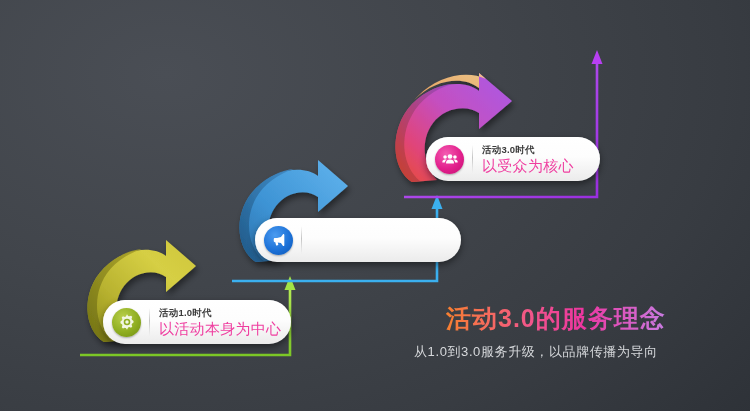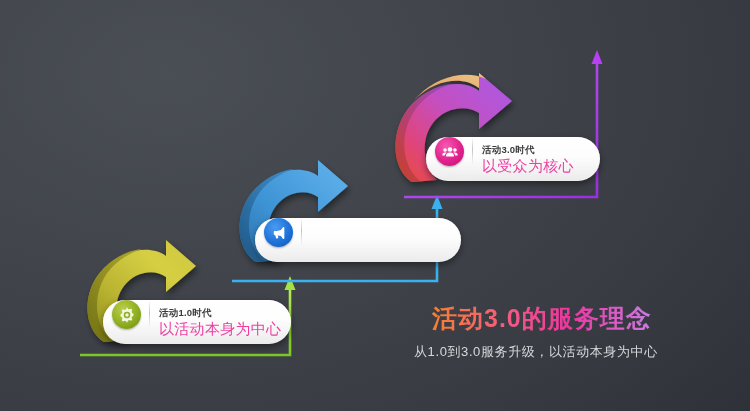--- a/index.html
+++ b/index.html
@@ -15,21 +15,21 @@
   }
   .svg-layer{position:absolute;left:0;top:0;width:750px;height:411px;}
 
   
   .card{
     position:absolute;
     height:44px;
     border-radius:22px;
     background:linear-gradient(180deg,#ffffff 0%,#fdfdfd 45%,#ebebeb 100%);
     box-shadow:0 3px 7px rgba(0,0,0,.45), 0 1px 0 rgba(255,255,255,.6) inset;
-    display:flex;
+    display:flex;align-items:center;
     padding-left:9px;
     box-sizing:border-box;
   }
   .card-icon{
     width:29px;height:29px;border-radius:50%;
     flex:0 0 auto;
     display:flex;align-items:center;justify-content:center;
     box-shadow:0 1px 2px rgba(0,0,0,.3);
   }
   .divider{
@@ -49,21 +49,21 @@
   #card1{left:103px;top:300px;width:188px;}
   #card2{left:255px;top:218px;width:206px;}
   #card3{left:426px;top:137px;width:174px;}
 
   .ic-green{background:radial-gradient(circle at 38% 32%,#b9cf4a 0%,#8fae21 55%,#6f8d12 100%);}
   .ic-blue{background:radial-gradient(circle at 38% 32%,#4a9bf0 0%,#1d72d8 55%,#0b55b4 100%);}
   .ic-pink{background:radial-gradient(circle at 38% 32%,#f45cb2 0%,#e2208c 55%,#c30f72 100%);}
 
   
   #headline{
-    position:absolute;left:432px;top:302px;
+    position:absolute;left:446px;top:302px;
     font-size:25px;font-weight:bold;letter-spacing:1px;
     background:linear-gradient(92deg,#f9802f 0%,#f2568a 38%,#ec36a0 62%,#c87ce2 100%);
     -webkit-background-clip:text;background-clip:text;
     -webkit-text-fill-color:transparent;color:transparent;
     white-space:nowrap;
   }
   #subline{
     position:absolute;left:414px;top:343px;
     font-size:13px;color:#d7d9dc;letter-spacing:.6px;white-space:nowrap;
   }
@@ -217,15 +217,15 @@
       </svg>
     </div>
     <div class="divider"></div>
     <div class="card-texts">
       <div class="card-era">活动3.0时代</div>
       <div class="card-slogan">以受众为核心</div>
     </div>
   </div>
 
   <div id="headline">活动3.0的服务理念</div>
-  <div id="subline">从1.0到3.0服务升级，以活动本身为中心</div>
+  <div id="subline">从1.0到3.0服务升级，以品牌传播为导向</div>
 
 </div>
 
 </body></html>

